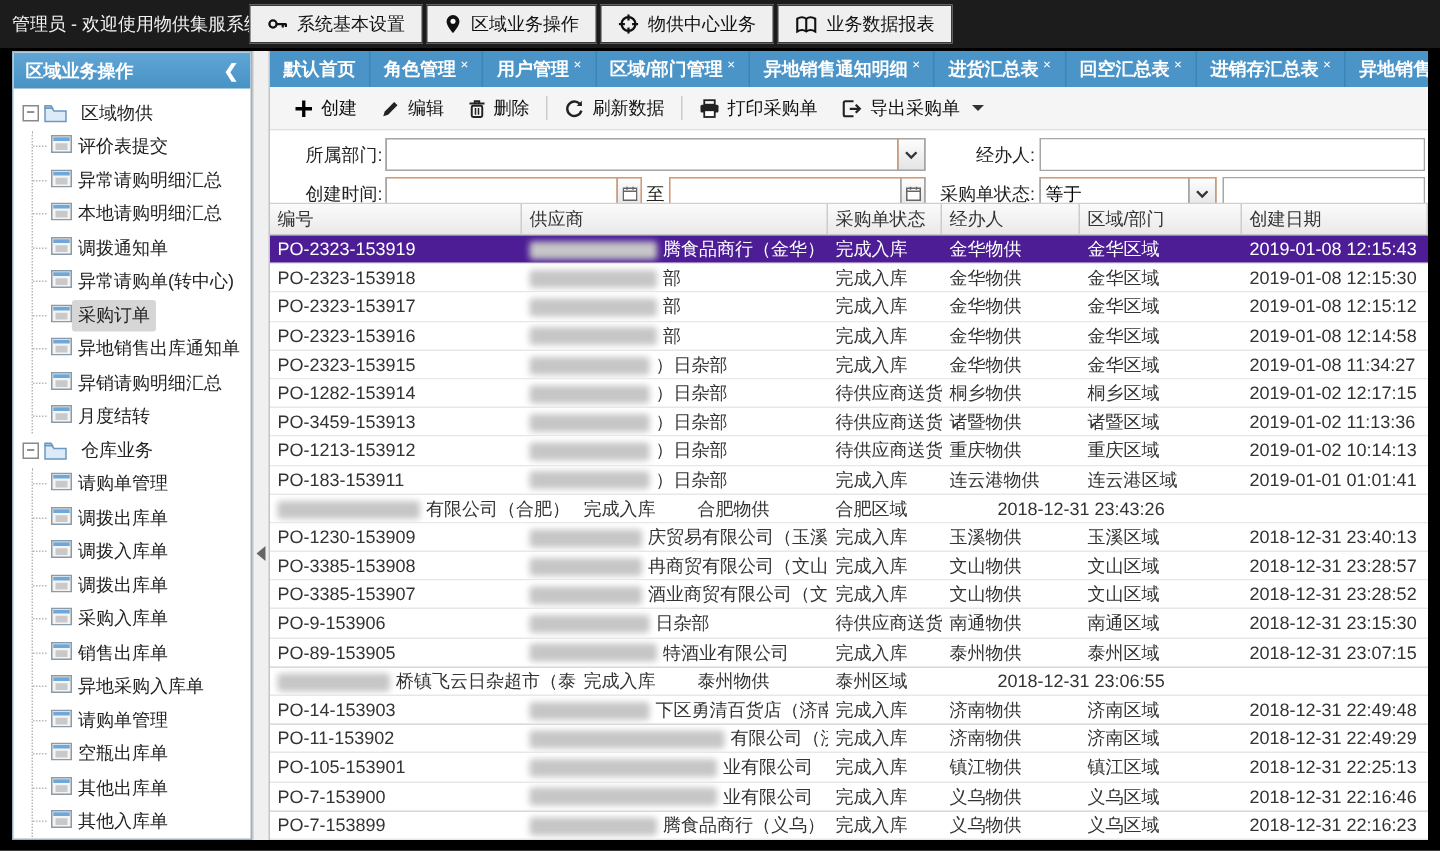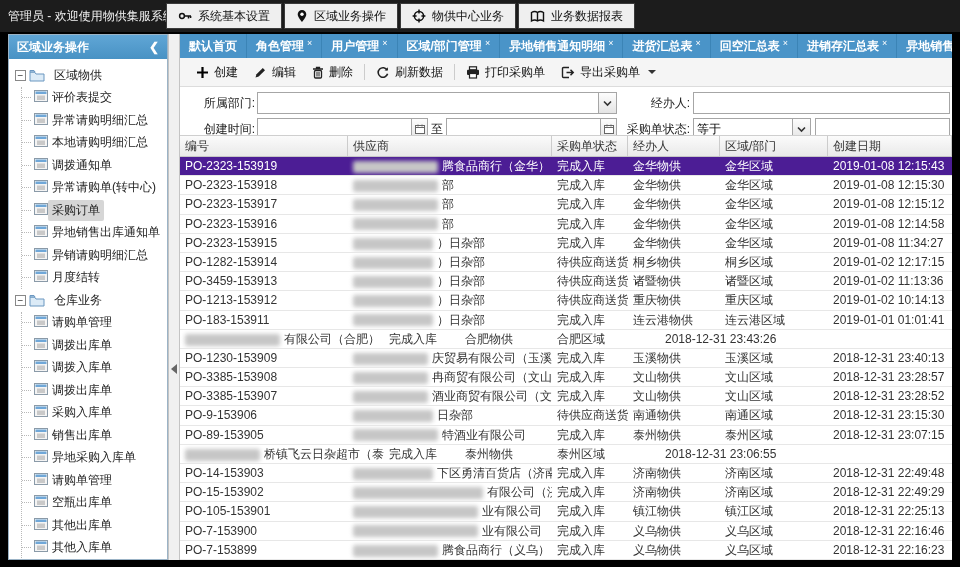--- a/index.html
+++ b/index.html
@@ -604,21 +604,21 @@
         </div>
         <div class="grow">
           <div class="cell c0">PO-14-153903</div>
           <div class="cell c1"><span class="blur" style="width: 80px;"></span><span>下区勇清百货店（济南）</span></div>
           <div class="cell c2">完成入库</div>
           <div class="cell c3">济南物供</div>
           <div class="cell c4">济南区域</div>
           <div class="cell c5">2018-12-31 22:49:48</div>
         </div>
         <div class="grow">
-          <div class="cell c0">PO-15-153902</div>
+          <div class="cell c0">PO-11-153902</div>
           <div class="cell c1"><span class="blur" style="width: 130px;"></span><span>有限公司（济南）</span></div>
           <div class="cell c2">完成入库</div>
           <div class="cell c3">济南物供</div>
           <div class="cell c4">济南区域</div>
           <div class="cell c5">2018-12-31 22:49:29</div>
         </div>
         <div class="grow">
           <div class="cell c0">PO-105-153901</div>
           <div class="cell c1"><span class="blur" style="width: 125px;"></span><span>业有限公司</span></div>
           <div class="cell c2">完成入库</div>

